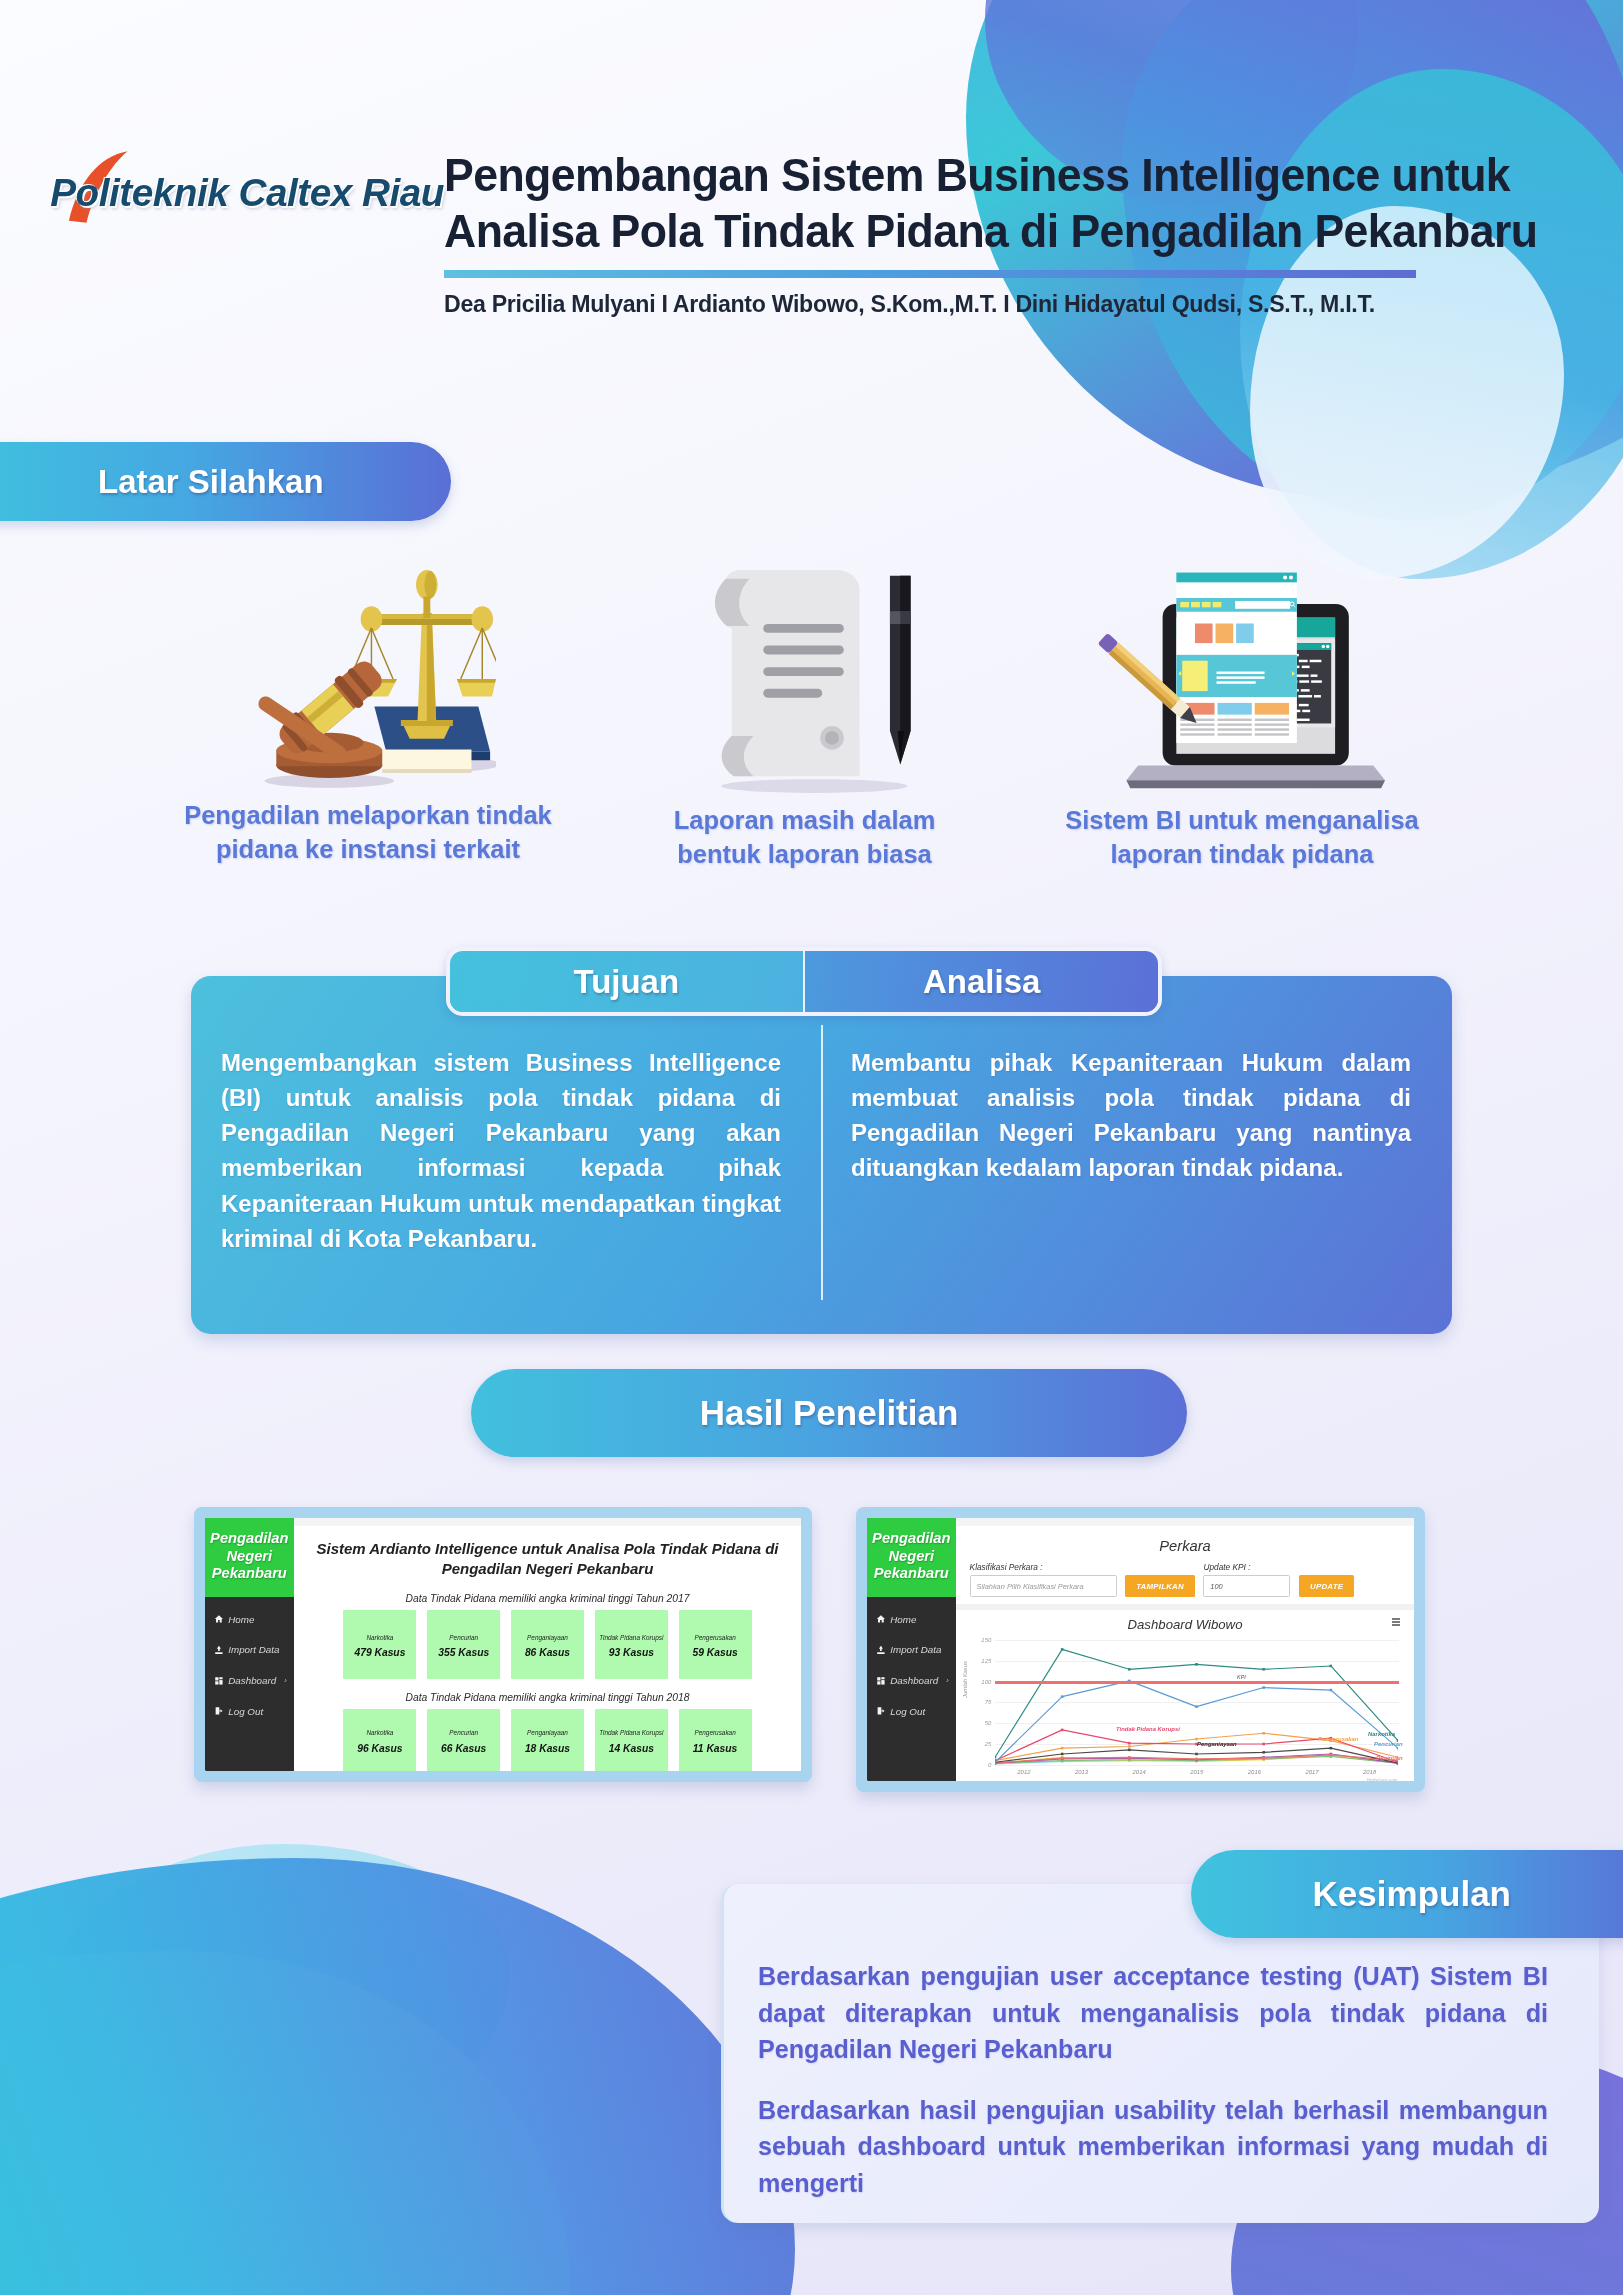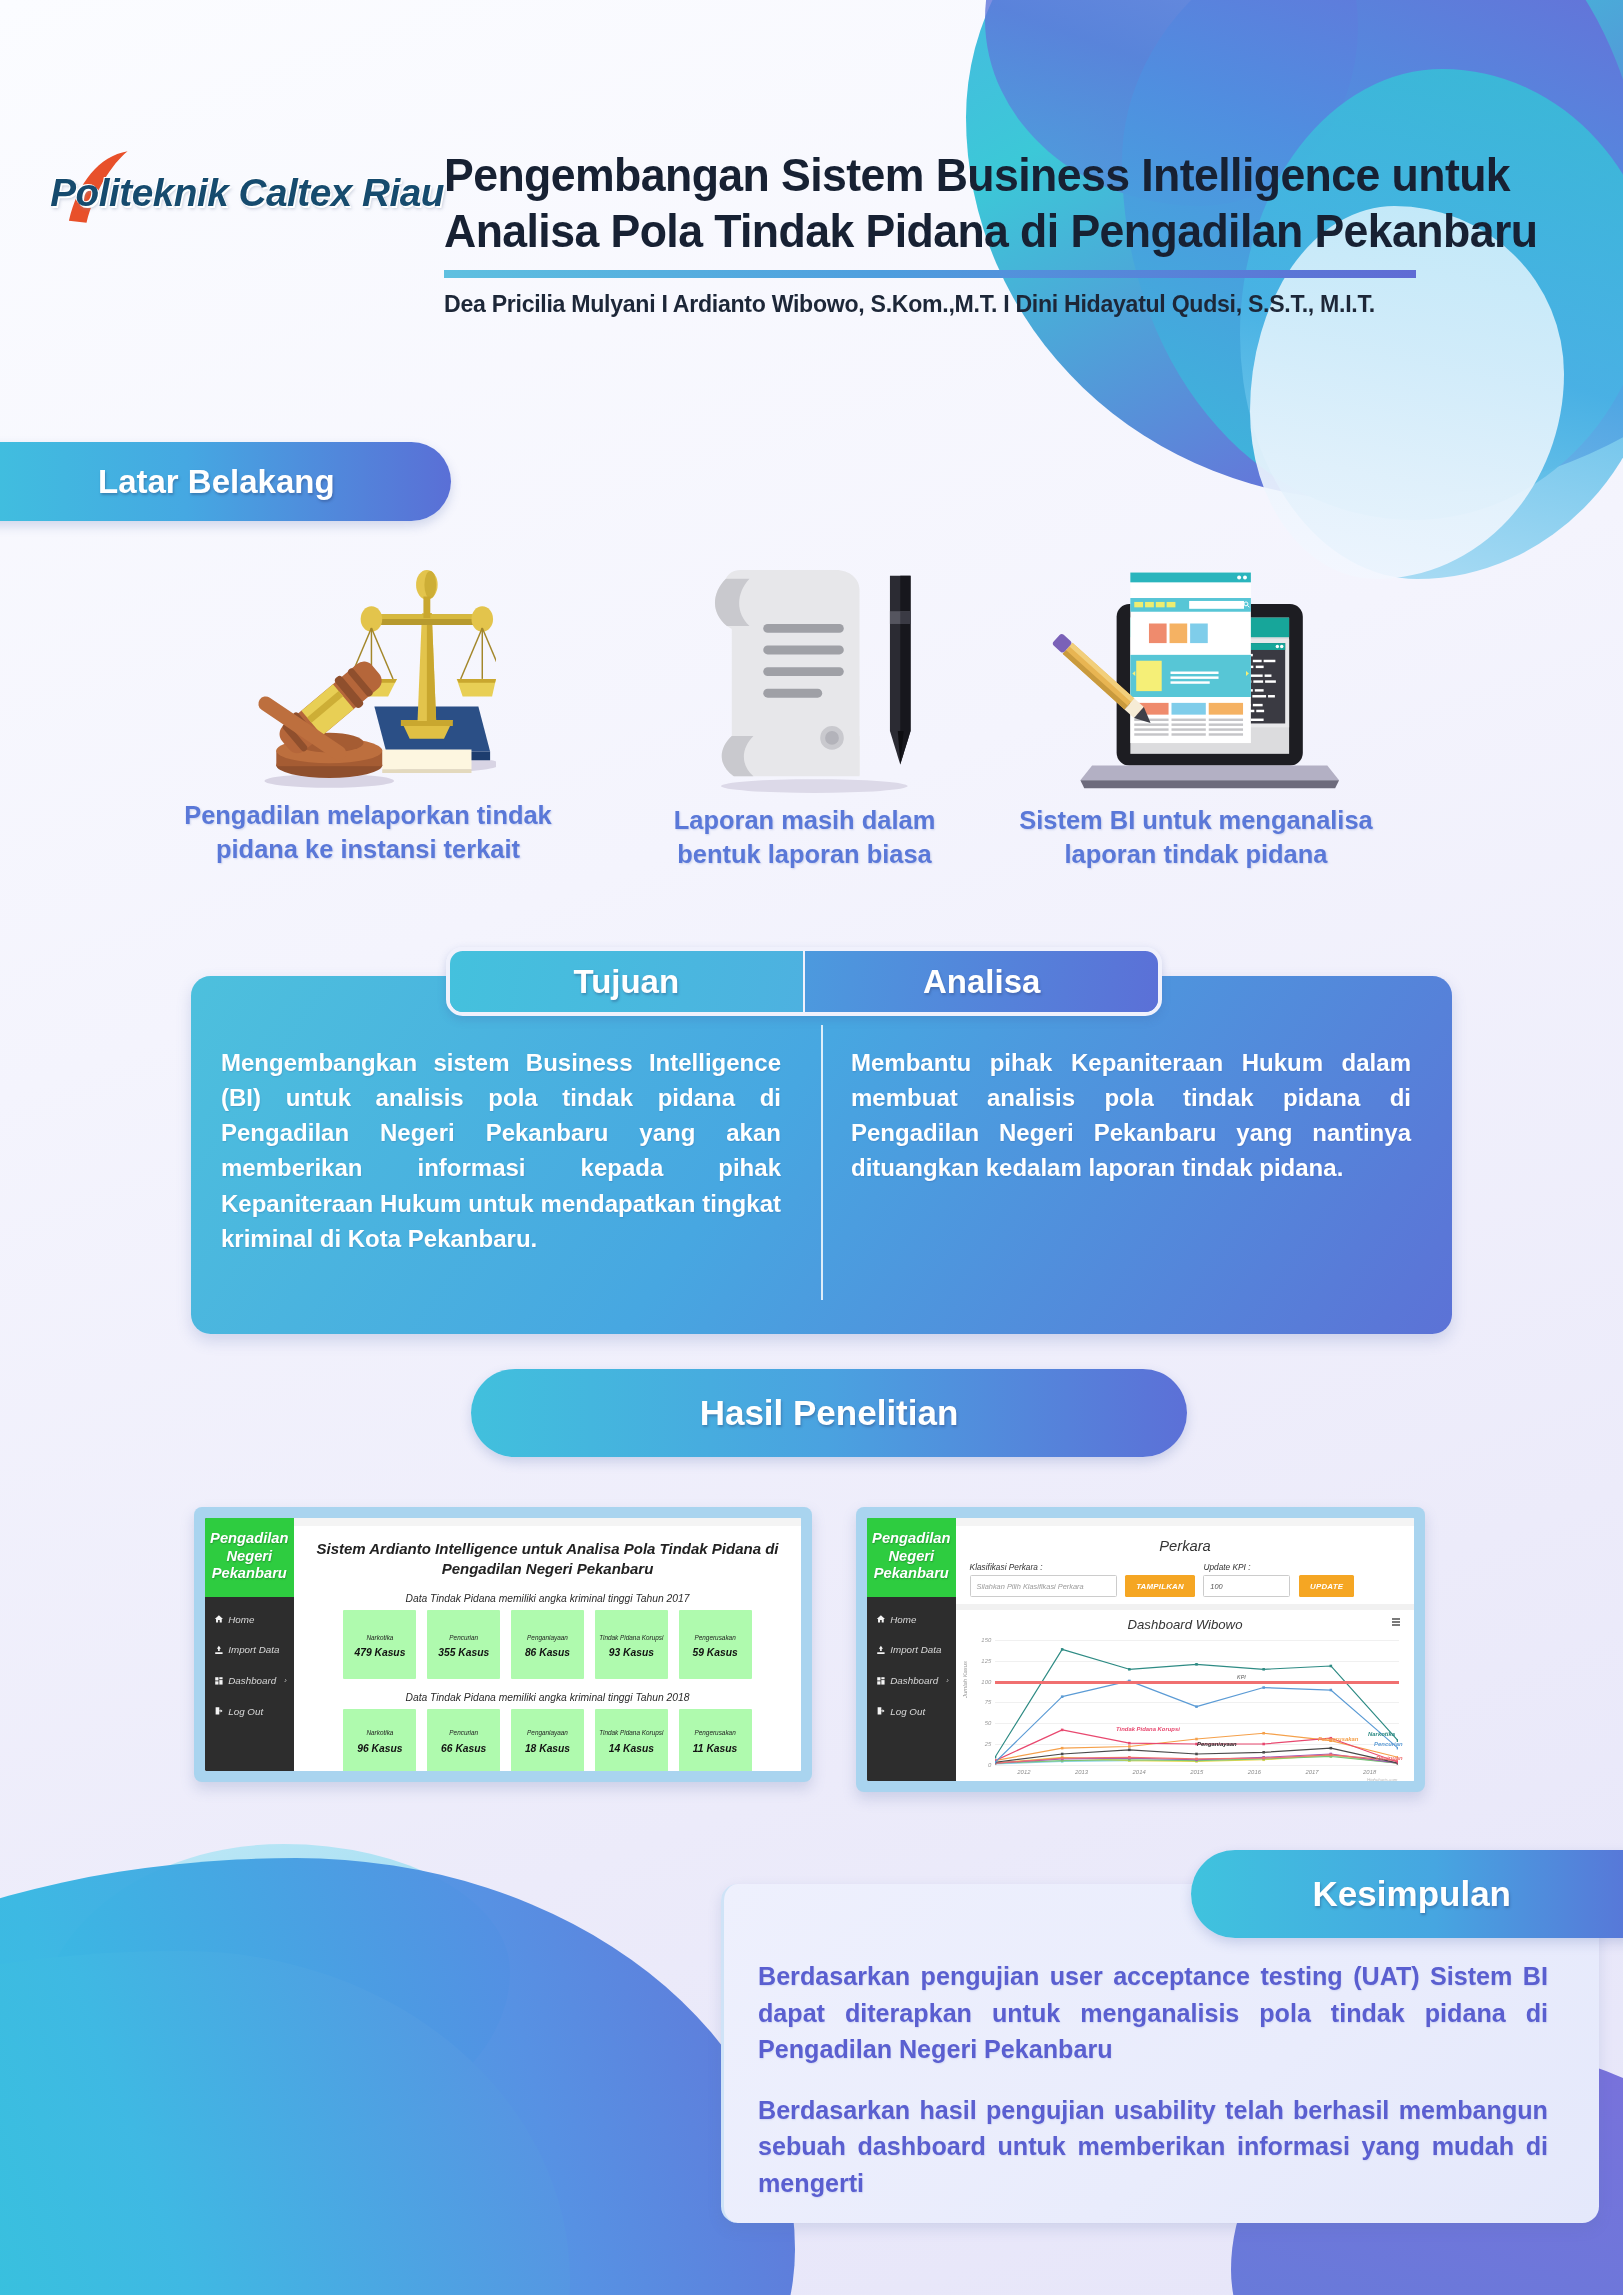--- a/index.html
+++ b/index.html
@@ -141,21 +141,21 @@
   .illu-row{position:absolute;top:535px;left:0;width:1623px;height:368px;}
   .illu-item{position:absolute;text-align:center;}
   .illu-art{height:255px;display:flex;align-items:flex-end;justify-content:center;}
   .illu-cap{
     margin-top:8.8px;font-weight:bold;font-size:26.5px;line-height:1.28;
     color:#5a78d8;text-shadow:1px 1px 2px rgba(120,140,200,.32);
     transform:scaleX(.96);
   }
   .illu-1{left:147px;top:0;width:442px;}
   .illu-2{left:628px;top:4.9px;width:353px;}
-  .illu-3{left:975px;top:4.9px;width:442px;}
+  .illu-3{left:1021px;top:4.9px;width:442px;}
 
   
   .tm-wrap{position:absolute;left:191px;top:947px;width:1261px;height:388px;}
   .tm-body{
     position:absolute;left:0;top:29.4px;width:1261px;height:358px;
     background:linear-gradient(125deg,#4dc0dd 0%,#47a7e1 45%,#5c72d6 100%);
     border-radius:19.6px;
     box-shadow:0 6.9px 14.7px rgba(70,95,170,.2);
     display:flex;
   }
@@ -317,21 +317,21 @@
 
     <div class="title-block">
       <div class="title-line">Pengembangan Sistem Business Intelligence untuk</div>
       <div class="title-line">Analisa Pola Tindak Pidana di Pengadilan Pekanbaru</div>
       <div class="title-rule"></div>
       <div class="authors">Dea Pricilia Mulyani I Ardianto Wibowo, S.Kom.,M.T. I Dini Hidayatul Qudsi, S.S.T., M.I.T.</div>
     </div>
   </div>
 
   <div class="pill pill-left">
-    <span>Latar Belakang</span>
+    <span>Latar Silahkan</span>
   </div>
 
   <div class="illu-row">
 
     <div class="illu-item illu-1">
       <div class="illu-art">
         <svg width="255" height="231" viewBox="0 0 520 470">
           <ellipse cx="410" cy="418" rx="118" ry="16" fill="#d8d4e4"></ellipse>
           <ellipse cx="180" cy="452" rx="132" ry="14" fill="#d8d4e4"></ellipse>
 

